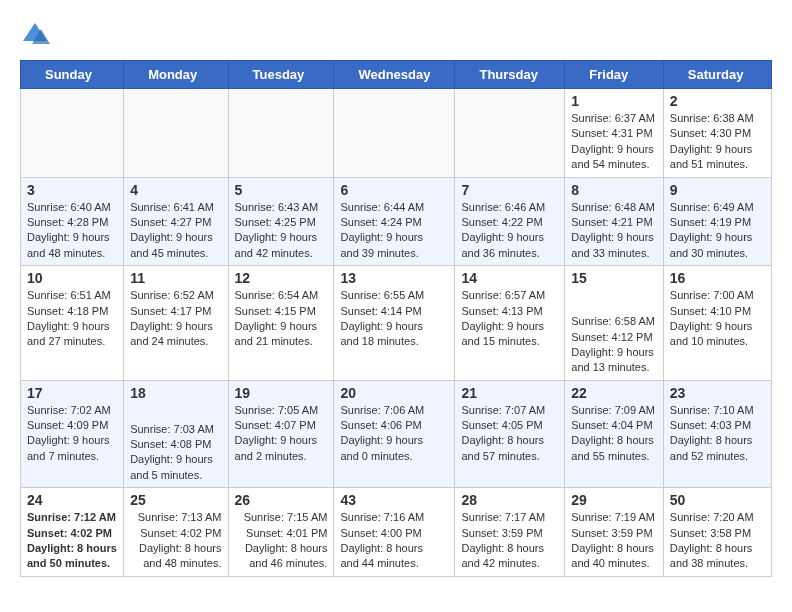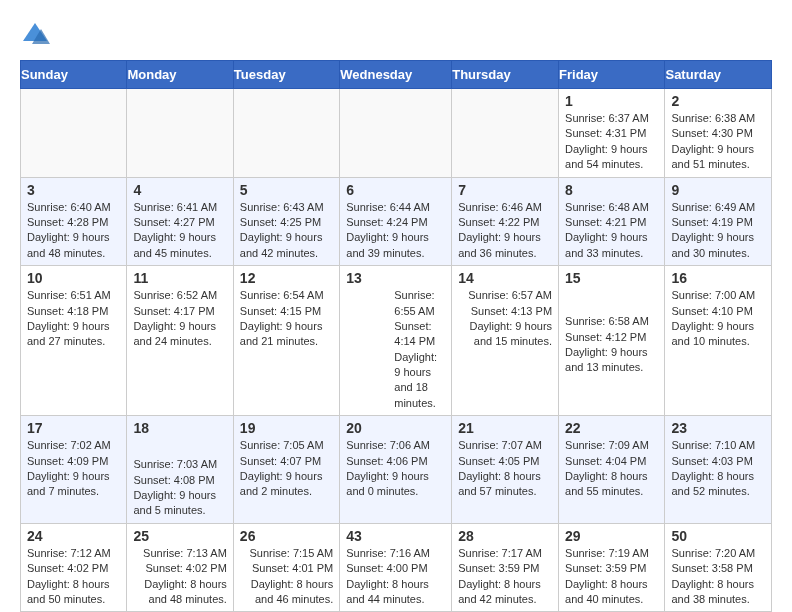--- a/index.html
+++ b/index.html
@@ -8,21 +8,21 @@
     .header { display: flex; justify-content: space-between; align-items: flex-start; margin-bottom: 10px; }
     .logo { display: flex; align-items: center; gap: 4px; }
     .logo-text { display: flex; flex-direction: column; line-height: 1.1; }
     .logo-general { font-size: 18px; font-weight: bold; color: #333; }
     .logo-blue { font-size: 18px; font-weight: bold; color: #4a90d9; }
     .logo-icon { width: 30px; height: 30px; }
     .title-area { text-align: right; }
     .month-title { font-size: 36px; color: #333; font-weight: normal; }
     .location { font-size: 16px; color: #555; }
     .calendar { width: 100%; border-collapse: collapse; }
-    .calendar th { background: #3a6bc4; color: #fff; text-align: left; padding: 6px 0; font-size: 13px; border: 1px solid #2a5ab4; }
+    .calendar th { background: #3a6bc4; color: #fff; text-align: left; padding: 6px 24px; font-size: 13px; border: 1px solid #2a5ab4; }
     .calendar td { border: 1px solid #ccc; vertical-align: top; padding: 4px 6px; width: 113px; min-height: 80px; font-size: 11px; color: #333; background: #fff; }
     .calendar td.empty { background: #f9f9f9; }
     .calendar tr:nth-child(even) td { background: #f0f4ff; }
     .calendar tr:nth-child(even) td.empty { background: #f0f4ff; }
     .day-num { font-size: 14px; font-weight: bold; display: block; margin-bottom: 2px; }
     .day-info { font-size: 11px; line-height: 1.4; color: #333; }
   </style>
 </head>
 <body>
 
@@ -146,28 +146,28 @@
           </td>
           <td>
             <span class="day-num">12</span>
             <div class="day-info" style="white-space: pre-line;">Sunrise: 6:54 AM
 Sunset: 4:15 PM
 Daylight: 9 hours
 and 21 minutes.</div>
           </td>
           <td>
             <span class="day-num">13</span>
-            <div class="day-info" style="white-space: pre-line; margin-left: 48px;">Sunrise: 6:55 AM
+            <div class="day-info" style="white-space: pre-line;">Sunrise: 6:55 AM
 Sunset: 4:14 PM
 Daylight: 9 hours
 and 18 minutes.</div>
           </td>
           <td>
             <span class="day-num">14</span>
-            <div class="day-info" style="white-space: pre-line; text-align: right;">Sunrise: 6:57 AM
+            <div class="day-info" style="white-space: pre-line;">Sunrise: 6:57 AM
 Sunset: 4:13 PM
 Daylight: 9 hours
 and 15 minutes.</div>
           </td>
           <td>
             <span class="day-num">15</span>
             <div class="day-info" style="white-space: pre-line; margin-top: 28px;">Sunrise: 6:58 AM
 Sunset: 4:12 PM
 Daylight: 9 hours
 and 13 minutes.</div>
@@ -227,21 +227,21 @@
             <span class="day-num">23</span>
             <div class="day-info" style="white-space: pre-line;">Sunrise: 7:10 AM
 Sunset: 4:03 PM
 Daylight: 8 hours
 and 52 minutes.</div>
           </td>
         </tr>
         <tr>
           <td>
             <span class="day-num">24</span>
-            <div class="day-info" style="white-space: pre-line;">Sunrise: 7:12 AM
+            <div class="day-info" style="white-space: pre-line; font-weight: bold;">Sunrise: 7:12 AM
 Sunset: 4:02 PM
 Daylight: 8 hours
 and 50 minutes.</div>
           </td>
           <td>
             <span class="day-num">25</span>
             <div class="day-info" style="white-space: pre-line; text-align: right;">Sunrise: 7:13 AM
 Sunset: 4:02 PM
 Daylight: 8 hours
 and 48 minutes.</div>

